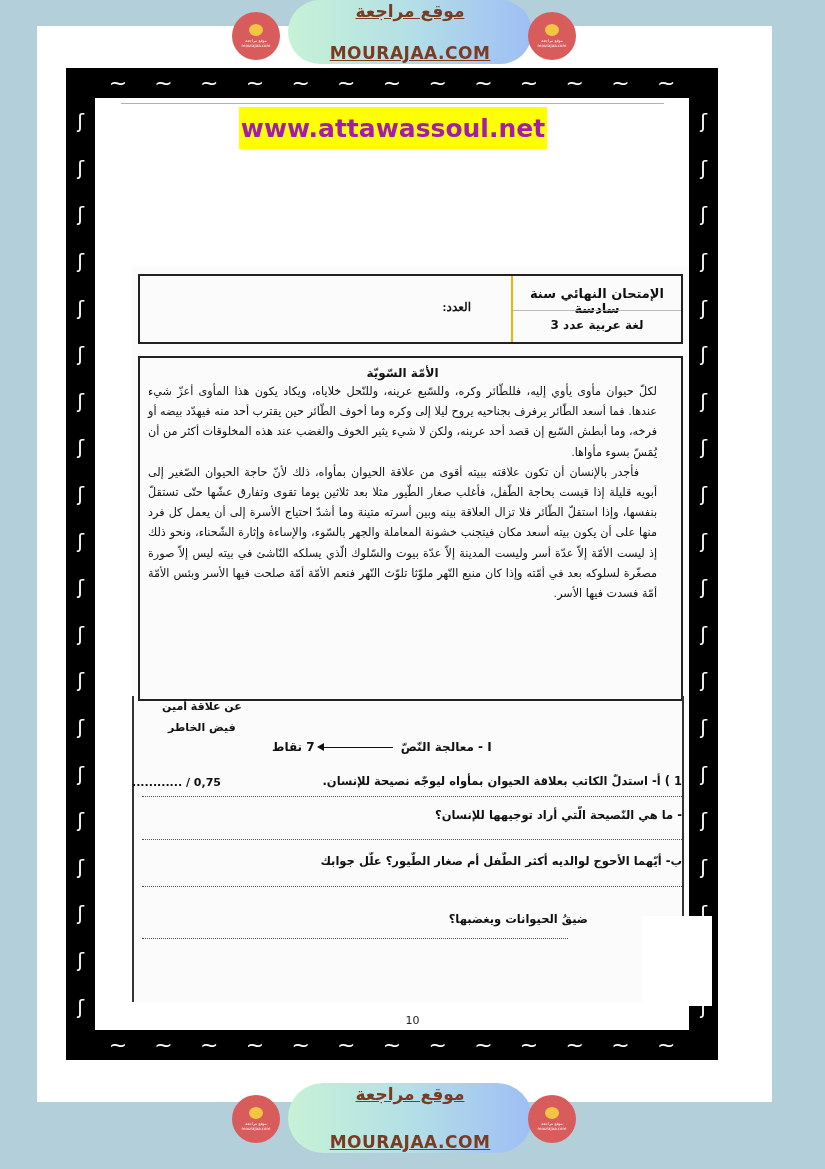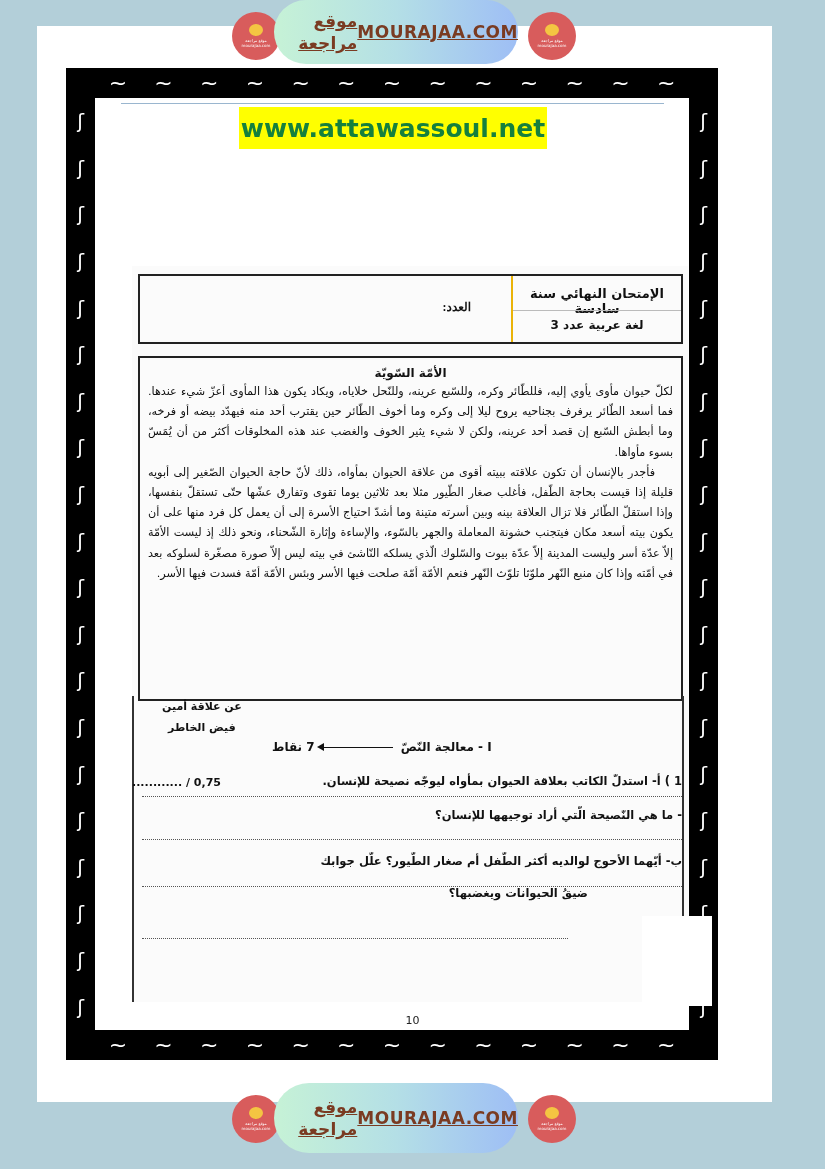--- a/index.html
+++ b/index.html
@@ -7,24 +7,24 @@
     width: 825px; height: 1169px; position: relative; overflow: hidden;
     background: #b3cfd9;
     font-family: "DejaVu Sans", sans-serif;
   }
   .page {
     position: absolute; left: 37px; top: 26px; width: 735px; height: 1076px;
     background: #ffffff;
   }
   
   .banner {
-    position: absolute; left: 274px; width: 244px; height: 64px;
+    position: absolute; left: 288px; width: 244px; height: 64px;
     border-radius: 32px;
     background: linear-gradient(90deg, #c6f2d6 0%, #b4dfe6 50%, #9ebef5 100%);
-    display: flex; flex-direction: row; align-items: center; justify-content: space-between;
+    display: flex; flex-direction: column; align-items: center; justify-content: space-between;
     z-index: 5;
   }
   .banner.top { top: 0px; }
   .banner.bottom { top: 1083px; height: 70px; border-radius: 35px; }
   .banner .ar {
     font-family: "DejaVu Sans", sans-serif; font-weight: bold; font-size: 17px;
     color: #7a3b22; text-decoration: underline; line-height: 22px; direction: rtl;
   }
   .banner .en {
     font-family: "DejaVu Sans", sans-serif; font-weight: bold; font-size: 17px;
@@ -70,21 +70,21 @@
   .orn-col.left { left: 0; }
   .orn-col.right { right: 0; }
   .orn { display: block; line-height: 1; }
 
   .top-rule {
     position: absolute; left: 121px; top: 103px; width: 543px; height: 1px;
     background: #9ab6cf;
   }
   .watermark {
     position: absolute; left: 239px; top: 107px; width: 308px; height: 42px;
-    background: #ffff00; color: #15803d;
+    background: #ffff00; color: #a21caf;
     font-family: "DejaVu Sans", sans-serif; font-weight: bold; font-size: 25px;
     display: flex; align-items: center; justify-content: center;
   }
 
   
   .scan {
     position: absolute; left: 132px; top: 266px; width: 556px; height: 736px;
     background: #fbfbfb;
     direction: rtl;
     font-family: "DejaVu Sans", sans-serif; color: #111;
@@ -96,21 +96,21 @@
   }
   .hcell { border-left: 2px solid #eab308; position: relative; }
   .hcell:last-child { border-left: none; }
   .name-line { position: absolute; right: 10px; font-size: 11px; font-weight: bold; }
   .title-main { position: absolute; top: 10px; width: 100%; text-align: center; font-size: 13px; font-weight: bold; }
   .title-sub { position: absolute; top: 42px; width: 100%; text-align: center; font-size: 12px; font-weight: bold; }
   .number-label { position: absolute; top: 24px; right: 40px; font-size: 12px; font-weight: bold; font-family: Liberation Serif, serif; }
 
   .text-box {
     position: absolute; left: 6px; top: 90px; width: 545px; height: 345px;
-    border: 2px solid #222; box-sizing: border-box; padding: 8px 8px 0 8px;
+    border: 2px solid #222; box-sizing: border-box; padding: 8px 24px 0 8px;
   }
   .passage-title { text-align: center; font-size: 12px; font-weight: bold; margin-bottom: 2px; }
   .passage p {
     margin: 0; font-size: 11.2px; font-weight: normal; line-height: 20.2px; text-align: justify;
   }
   .passage p.indent { text-indent: 18px; }
   .source {
     position: absolute; left: 30px; top: 430px; font-size: 11px; font-weight: bold; line-height: 21px; text-align: center;
   }
   .section-title {
@@ -271,21 +271,21 @@
   <div class="q" style="top:508px;">1 ) أ- استدلّ الكاتب بعلاقة الحيوان بمأواه ليوجّه نصيحة للإنسان.</div>
   <div class="score" style="top:510px;">............ / 0,75</div>
   <div class="dots" style="top:530px;"></div>
 
   <div class="q" style="top:542px;">- ما هي النّصيحة الّتي أراد توجيهها للإنسان؟</div>
   <div class="dots" style="top:573px;"></div>
 
   <div class="q" style="top:588px;">ب- أيّهما الأحوج لوالديه أكثر الطّفل أم صغار الطّيور؟ علّل جوابك</div>
   <div class="dots" style="top:620px;"></div>
 
-  <div class="q" style="top:620px; right:100px;">ضيقُ الحيوانات ويغضبها؟</div>
+  <div class="q" style="top:646px; right:100px;">ضيقُ الحيوانات ويغضبها؟</div>
   <div class="dots" style="top:672px; right:120px;"></div>
 
   <div class="white-patch"></div>
 </div>
 
 <div class="page-num">10</div>
 
 <div class="badge bl">
   <div class="book"></div>
   <div class="tiny">موقع مراجعة mourajaa.com</div>

